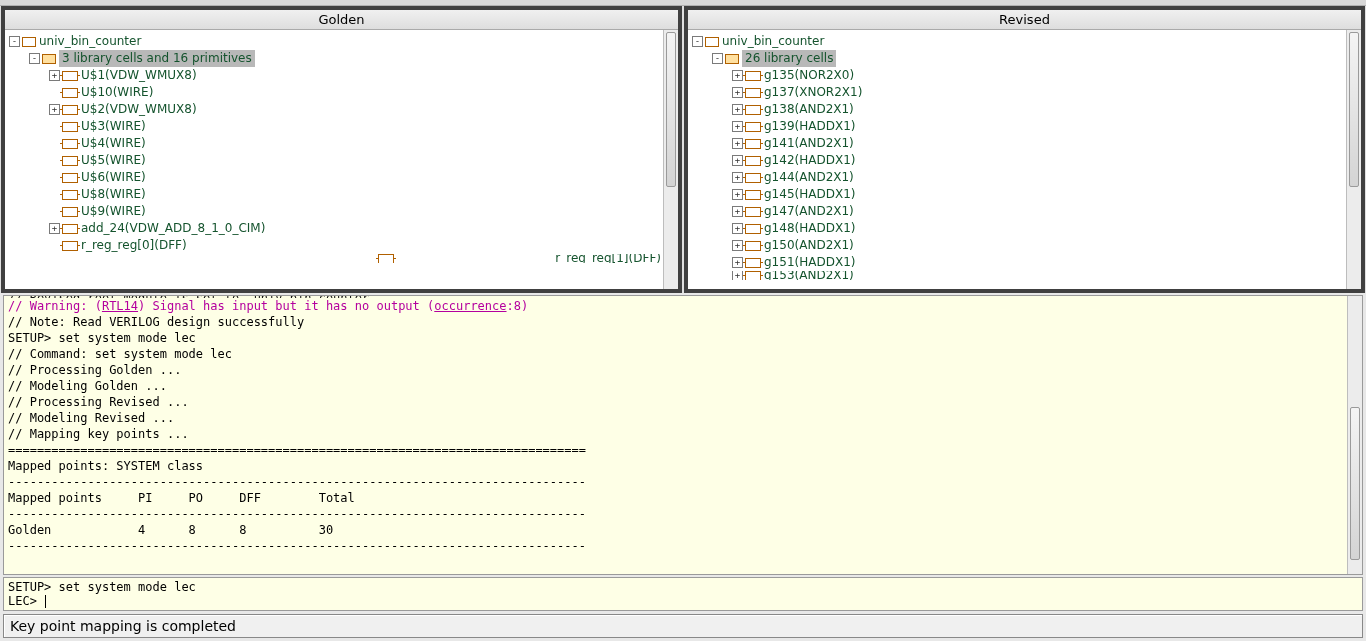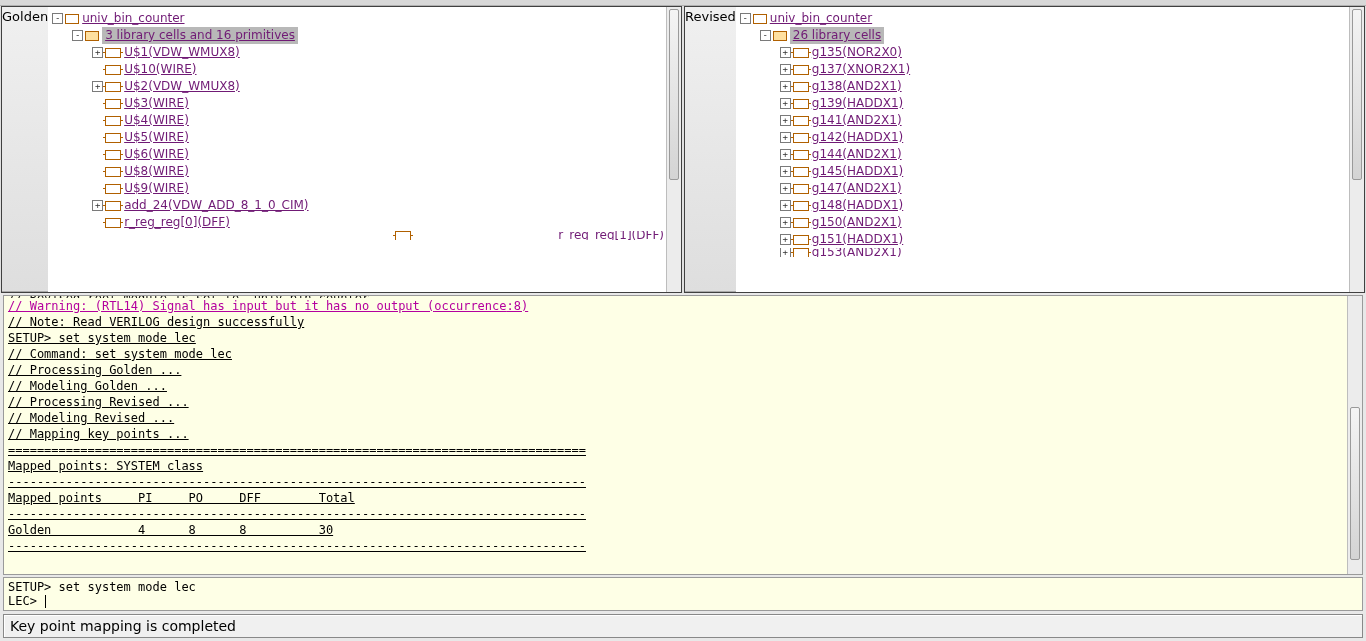--- a/index.html
+++ b/index.html
@@ -19,22 +19,22 @@
   border-bottom: 1px solid #b0b0b0;
 }
 .panels-row {
   display: flex;
   height: 287px;
   background: #e0e0e0;
 }
 .panel {
   flex: 1;
   display: flex;
-  flex-direction: row;
-  border: 1px solid #404040;
+  flex-direction: column;
+  border: 4px solid #404040;
   margin: 0 1px;
 }
 .panel-header {
   text-align: center;
   padding: 2px 0;
   background: linear-gradient(#f0f0f0,#dedede);
   border-bottom: 1px solid #aaa;
   font-size: 13px;
 }
 .tree-container {
@@ -110,21 +110,21 @@
   width: 3px; height: 1px;
   background: #b06000;
 }
 .icon-cell::before { left: -3px; top: 3px; }
 .icon-cell::after { right: -3px; top: 3px; }
 .sel {
   background: #b8b8b8;
   color: #fff;
   padding: 0 3px;
 }
-.node-label { color: #701a75; text-decoration: underline; }
+.node-label { color: #14532d; }
 .log-area {
   flex: 1;
   background: #feffe6;
   border: 1px solid #9a9a9a;
   margin: 2px 3px 0 3px;
   font-family: "DejaVu Sans Mono", monospace;
   font-size: 12px;
   line-height: 16px;
   padding: 2px 4px;
   overflow: hidden;
@@ -135,21 +135,21 @@
   position: absolute;
   right: 0; top: 0; bottom: 0; width: 15px;
   background: #ececec;
   border-left: 1px solid #bdbdbd;
 }
 .log-scroll .thumb {
   position: absolute; left: 2px; right: 2px; top: 40%; height: 55%;
   background: linear-gradient(#f4f4f4,#d4d4d4);
   border: 1px solid #9a9a9a; border-radius: 2px;
 }
-.log-line { white-space: pre; text-decoration: underline; }
+.log-line { white-space: pre; }
 .truncated-top { color: #111; overflow: hidden; height: 8px; margin-top: -8px; }
 .warn { color: #b4009e; }
 .warn .u { text-decoration: underline; }
 .cmd-area {
   background: #feffe6;
   border: 1px solid #9a9a9a;
   margin: 2px 3px 0 3px;
   font-family: "DejaVu Sans Mono", monospace;
   font-size: 12px;
   padding: 2px 4px;

